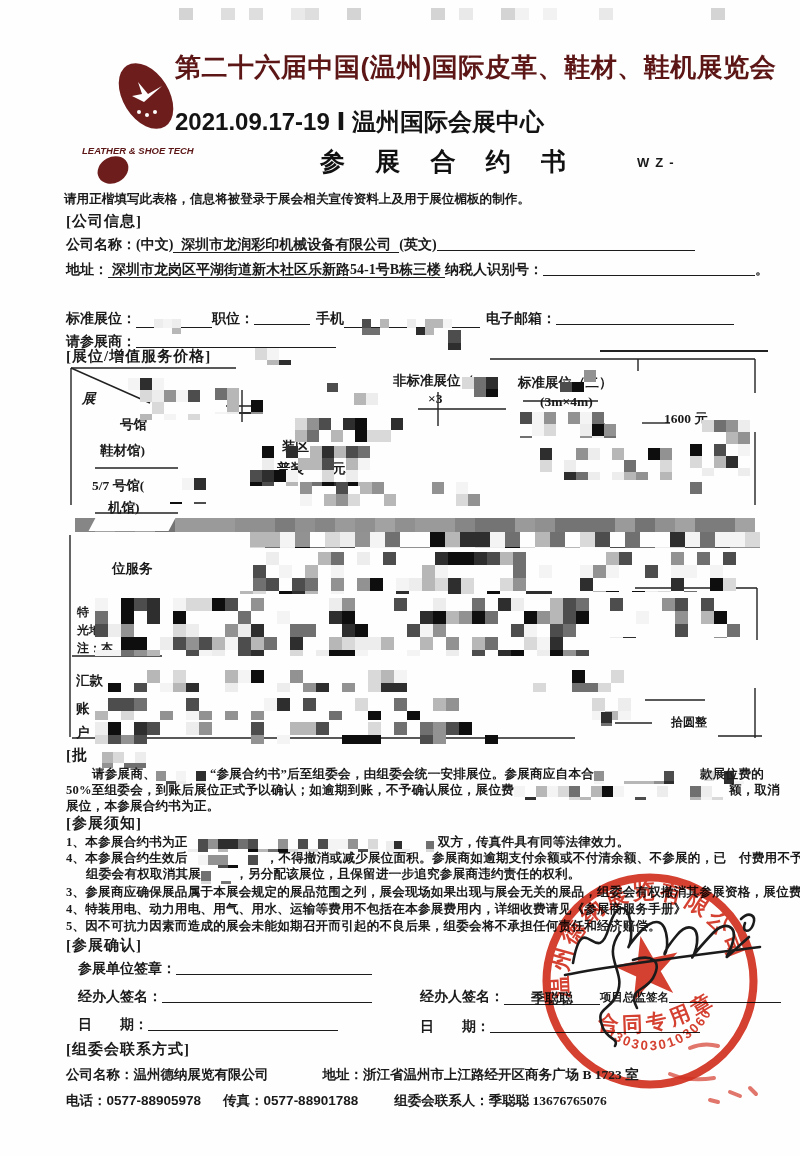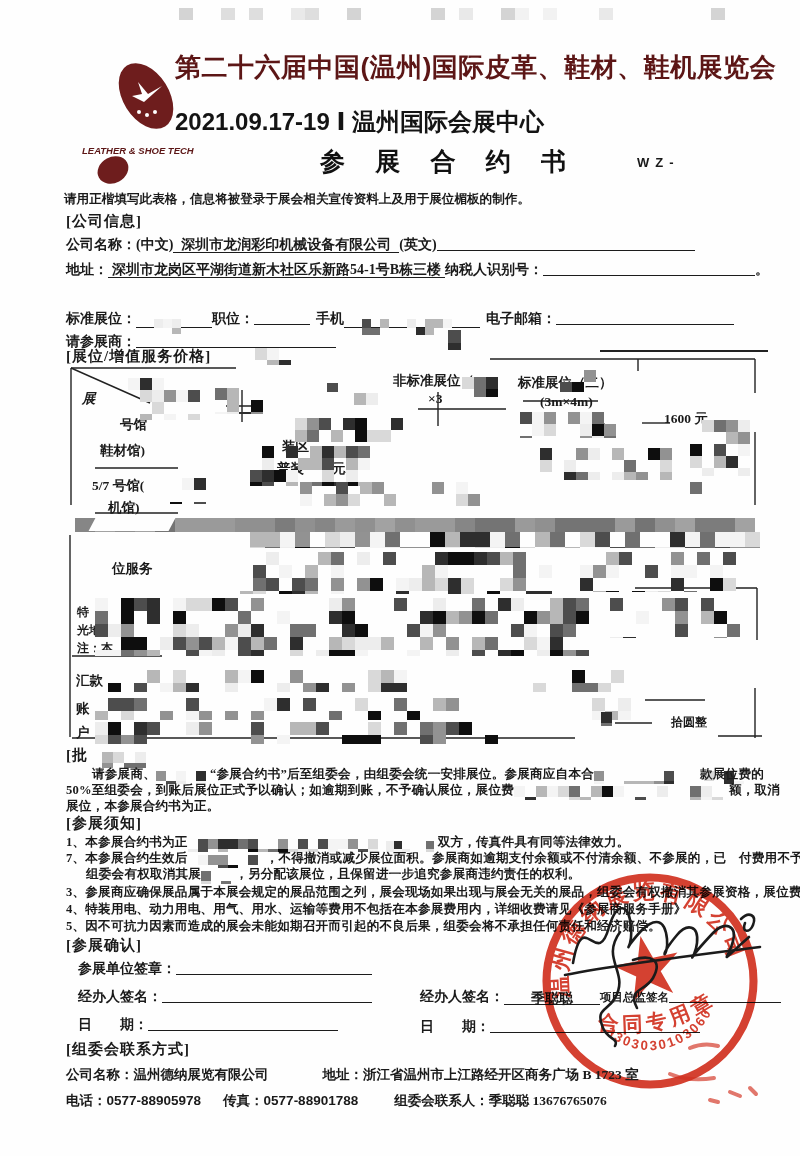--- a/index.html
+++ b/index.html
@@ -1354,21 +1354,21 @@
         <i style="width: 8px; height: 8px;"></i>
         <i style="width: 8px; height: 8px; background: rgb(237, 237, 237);"></i>
         <i style="width: 8px; height: 8px; background: rgb(244, 244, 244);"></i>
         <i style="width: 8px; height: 8px; background: rgb(237, 237, 237);"></i>
         <i style="width: 8px; height: 8px;"></i>
         <i style="width: 8px; height: 8px;"></i>
         <i style="width: 8px; height: 8px; background: rgb(217, 217, 217);"></i>
       </span><span>双方，传真件具有同等法律效力。</span>
   </div>
   <div class="note-line" style="left:66px;top:850px;">
-    <span>7、本参展合约生效后</span><span class="imosaic" style="width:78px;height:13px;">
+    <span>4、本参展合约生效后</span><span class="imosaic" style="width:78px;height:13px;">
         <i style="width: 10px; height: 10px;"></i>
         <i style="width: 10px; height: 10px; background: rgb(244, 244, 244);"></i>
         <i style="width: 10px; height: 10px; background: rgb(146, 146, 146);"></i>
         <i style="width: 10px; height: 10px; background: rgb(146, 146, 146);"></i>
         <i style="width: 10px; height: 10px;"></i>
         <i style="width: 10px; height: 10px;"></i>
         <i style="width: 10px; height: 10px; background: rgb(77, 77, 77);"></i>
         <i style="width: 10px; height: 10px;"></i>
         <i style="width: 10px; height: 10px;"></i>
         <i style="width: 10px; height: 10px;"></i>

